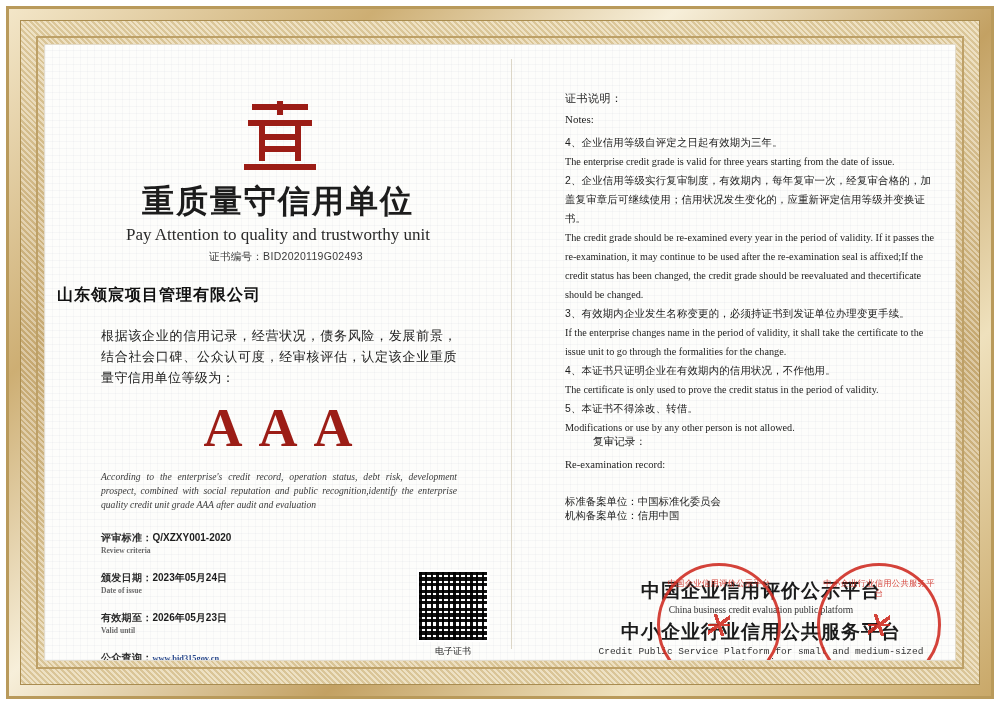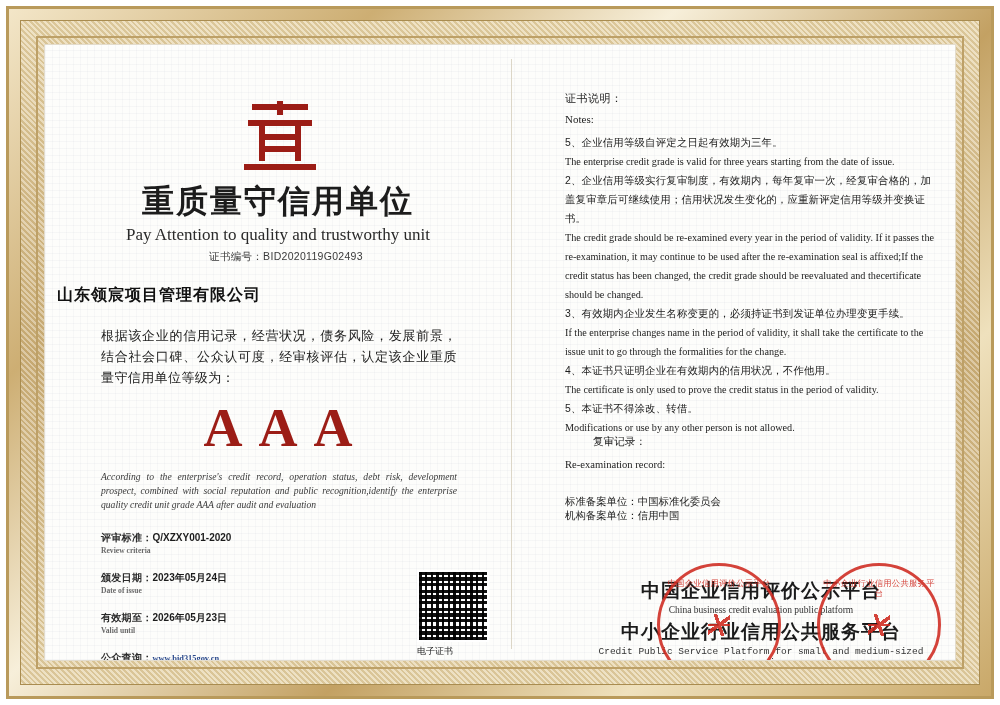--- a/index.html
+++ b/index.html
@@ -195,20 +195,21 @@
     line-height: 11px;
     color: #2b4a8c;
     font-family: "Liberation Serif", serif;
   }
 
   
   .qr-wrap {
     position: absolute;
     left: 372px; top: 525px;
     width: 72px;
+    text-align: center;
   }
   .qr {
     width: 68px; height: 68px;
     background-color:#fff;
     background-image:
       repeating-linear-gradient(90deg,#111 0 3px, #fff 3px 6px, #111 6px 8px, #fff 8px 12px, #111 12px 14px, #fff 14px 17px),
       repeating-linear-gradient(0deg,#111 0 3px, #fff 3px 5px, #111 5px 9px, #fff 9px 11px, #111 11px 14px, #fff 14px 18px);
     background-blend-mode: multiply;
     border: 2px solid #fff;
     box-sizing: content-box;
@@ -378,21 +379,21 @@
         <div class="qr"></div>
         <div class="qr-caption">电子证书</div>
       </div>
     </div>
 
     <div class="right">
       <div class="notes-title-cn">证书说明：</div>
       <div class="notes-title-en">Notes:</div>
 
       <div class="notes">
-        <div class="note-cn">5、企业信用等级自评定之日起有效期为三年。</div>
+        <div class="note-cn">4、企业信用等级自评定之日起有效期为三年。</div>
         <div class="note-en">The enterprise credit grade is valid for three years starting from the date of issue.</div>
         <div class="note-cn">2、企业信用等级实行复审制度，有效期内，每年复审一次，经复审合格的，加盖复审章后可继续使用；信用状况发生变化的，应重新评定信用等级并变换证书。</div>
         <div class="note-en">The credit grade should be re-examined every year in the period of validity. If it passes the re-examination, it may continue to be used after the re-examination seal is affixed;If the credit status has been changed, the credit grade should be reevaluated and thecertificate should be changed.</div>
         <div class="note-cn">3、有效期内企业发生名称变更的，必须持证书到发证单位办理变更手续。</div>
         <div class="note-en">If the enterprise changes name in the period of validity, it shall take the certificate to the issue unit to go through the formalities for the change.</div>
         <div class="note-cn">4、本证书只证明企业在有效期内的信用状况，不作他用。</div>
         <div class="note-en">The certificate is only used to prove the credit status in the period of validity.</div>
         <div class="note-cn">5、本证书不得涂改、转借。</div>
         <div class="note-en">Modifications or use by any other person is not allowed.</div>
       </div>

